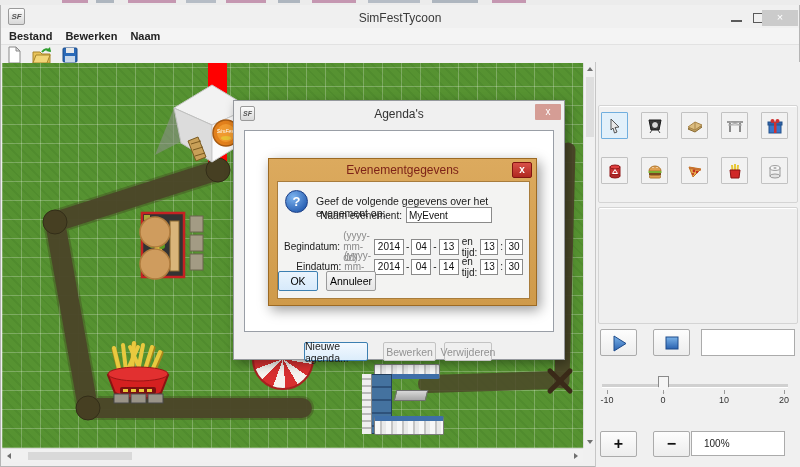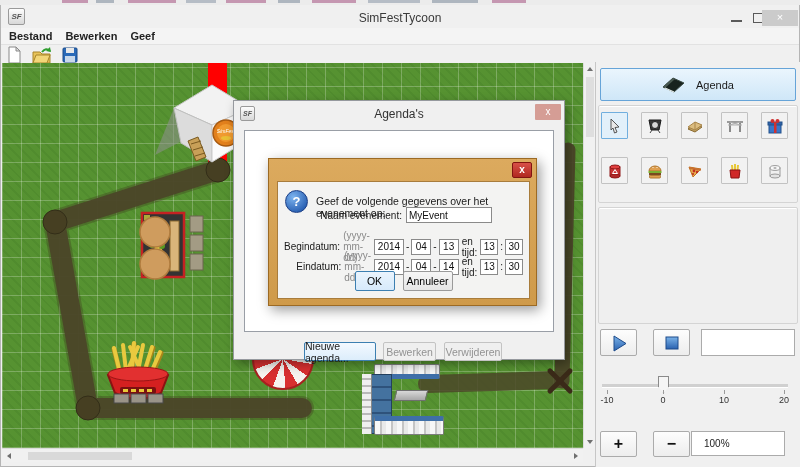--- a/index.html
+++ b/index.html
@@ -77,42 +77,42 @@
   
   .agenda-dialog{left:233px;top:100px;width:332px;height:260px;background:#f0f0f0;border:1px solid #96999e;
                  box-shadow:3px 4px 10px rgba(0,0,0,.35);box-sizing:border-box;z-index:10;}
   .ad-title{left:0;top:0;width:100%;height:26px;}
   .ad-title-text{left:0;top:6px;width:100%;text-align:center;font-size:12px;color:#333;}
   .ad-close{right:3px;top:3px;width:26px;height:16px;background:#d59d95;color:#fff;font-size:10px;
             line-height:16px;text-align:center;border-radius:1px;}
   .ad-list{left:10px;top:29px;width:310px;height:202px;background:#fff;border:1px solid #999ea6;box-sizing:border-box;}
   .ad-btn{position:absolute;top:241px;height:19px;font-size:10.5px;display:flex;align-items:center;justify-content:center;
           box-sizing:border-box;border-radius:2px;}
-  .ad-btn-new{left:70px;width:72px;border:1px solid #3c7fb1;background:linear-gradient(#f3f9ff,#dcedfb);color:#1a1a1a;}
+  .ad-btn-new{left:70px;width:64px;border:1px solid #3c7fb1;background:linear-gradient(#f3f9ff,#dcedfb);color:#1a1a1a;}
   .ad-btn-dis{border:1px solid #c3c3c3;background:#efefef;color:#929292;}
   .ad-btn-edit{left:149px;width:53px;}
-  .ad-btn-del{left:210px;width:58px;}
+  .ad-btn-del{left:210px;width:48px;}
 
   
   .event-dialog{left:268px;top:158px;width:269px;height:148px;background:linear-gradient(#dcaa5e,#cf9a4a);
                 border:1px solid #9c6a24;box-shadow:3px 4px 12px rgba(0,0,0,.4);box-sizing:border-box;z-index:20;}
   .ed-title{left:0;top:0;width:100%;height:22px;text-align:center;line-height:22px;font-size:12px;color:#7d2318;}
   .ed-close{right:4px;top:3px;width:20px;height:16px;background:linear-gradient(#d85048,#b02820);border:1px solid #801410;
             color:#fff;font-size:10px;font-weight:bold;line-height:14px;text-align:center;border-radius:2px;box-sizing:border-box;}
   .ed-body{left:8px;top:22px;width:253px;height:118px;background:#f3f3f2;border:1px solid #a87c3c;box-sizing:border-box;}
   .ed-help{left:7px;top:8px;width:23px;height:23px;border-radius:50%;border:1px solid #1c3f86;box-sizing:border-box;
            background:radial-gradient(circle at 35% 30%,#7db4ef,#2b62b4 75%);color:#fff;font-weight:bold;font-size:13px;
            display:flex;align-items:center;justify-content:center;}
   .ed-prompt{left:38px;top:13px;font-size:10.5px;color:#1a1a1a;}
   .ed-row{position:absolute;display:flex;align-items:center;justify-content:flex-end;font-size:10px;color:#1a1a1a;}
   .ed-row input{border:1px solid #8a8a8a;font-family:"Liberation Sans",sans-serif;font-size:10px;height:14px;
                 padding:0 2px;box-sizing:content-box;background:#fff;color:#111;}
   .ed-row .sep{margin:0 2px;}
   .hint{color:#8a8a8a;}
-  .ed-buttons{left:0;top:89px;width:100%;display:flex;justify-content:center;gap:8px;}
+  .ed-buttons{left:0;top:89px;width:100%;display:flex;gap:8px;}
   .ed-ok{width:38px;height:18px;font-size:10.5px;border:1px solid #3c7fb1;border-radius:2px;
          background:linear-gradient(#eaf4fd,#d7eafb);display:flex;align-items:center;justify-content:center;}
   .ed-cancel{width:48px;height:18px;font-size:10.5px;border:1px solid #9a9a9a;border-radius:2px;
              background:linear-gradient(#f6f6f6,#e6e6e6);display:flex;align-items:center;justify-content:center;}
 </style>
 </head>
 <body>
 
 <div class="stage">
 
@@ -133,21 +133,21 @@
     <div class="abs sf-icon" style="left:7px;top:3px;">SF</div>
     <div class="abs win-title">SimFestTycoon</div>
     <div class="abs min-glyph"></div>
     <div class="abs max-glyph"></div>
     <div class="abs close-btn">×</div>
   </div>
 
   <div class="abs menubar">
     <span class="menu-item">Bestand</span>
     <span class="menu-item">Bewerken</span>
-    <span class="menu-item">Geef</span>
+    <span class="menu-item">Naam</span>
   </div>
 
   <div class="abs toolbar">
     <div class="tb-btn">
       <svg width="18" height="18" viewBox="0 0 18 18">
         <path d="M4,1 h7 l4,4 v12 h-11 z" fill="#ffffff" stroke="#8a8a8a"></path>
         <path d="M11,1 l4,4 h-4 z" fill="#dcdcdc" stroke="#8a8a8a"></path>
       </svg>
     </div>
     <div class="tb-btn">
@@ -278,28 +278,20 @@
     <div class="abs" style="left:5px;top:4px;">
         <div class="tri-left"></div>
       </div>
     <div class="abs hthumb"></div>
     <div class="abs" style="right:5px;top:4px;">
         <div class="tri-right"></div>
       </div>
   </div>
 
   <div class="abs panel">
-    <div class="abs agenda-btn">
-      <svg width="24" height="17" viewBox="0 0 24 17">
-        <polygon points="1,11 11,2 22,7 12,16" fill="#18231e" stroke="#3a4a44"></polygon>
-        <polygon points="1,11 11,2 13,3 3,12" fill="#4a5a52"></polygon>
-        <line x1="3" y1="12" x2="12" y2="16" stroke="#dfe5e2" stroke-width="1.2"></line>
-      </svg>
-      <span>Agenda</span>
-    </div>
 
     <div class="abs groupbox gb-tools"></div>
 
     <div class="abs tool-btn sel" style="left:5px;top:50px;">
       <svg width="18" height="18" viewBox="0 0 18 18">
         <polygon points="5,2 13,10 9,10.5 11,15 8.5,16 7,11 5,13" fill="#e8e8e8" stroke="#555555"></polygon>
       </svg>
     </div>
     <div class="abs tool-btn" style="left:45px;top:50px;">
       <svg width="18" height="18" viewBox="0 0 18 18">
@@ -428,20 +420,21 @@
       <div class="abs ad-title-text">Agenda's</div>
       <div class="abs ad-close">x</div>
     </div>
     <div class="abs ad-list"></div>
     <div class="ad-btn ad-btn-new">Nieuwe agenda...</div>
     <div class="ad-btn ad-btn-dis ad-btn-edit">Bewerken</div>
     <div class="ad-btn ad-btn-dis ad-btn-del">Verwijderen</div>
   </div>
 
   <div class="abs event-dialog">
+    <div class="abs ed-title">Evenementgegevens</div>
     <div class="abs ed-close">x</div>
     <div class="abs ed-body">
       <div class="abs ed-help">?</div>
       <div class="abs ed-prompt">Geef de volgende gegevens over het evenement op:</div>
 
       <div class="ed-row" style="top:25px;right:37px;left:6px;">
         <span style="margin-right:4px;">Naam evenement:</span>
         <input style="width: 80px;" value="MyEvent">
       </div>
 

